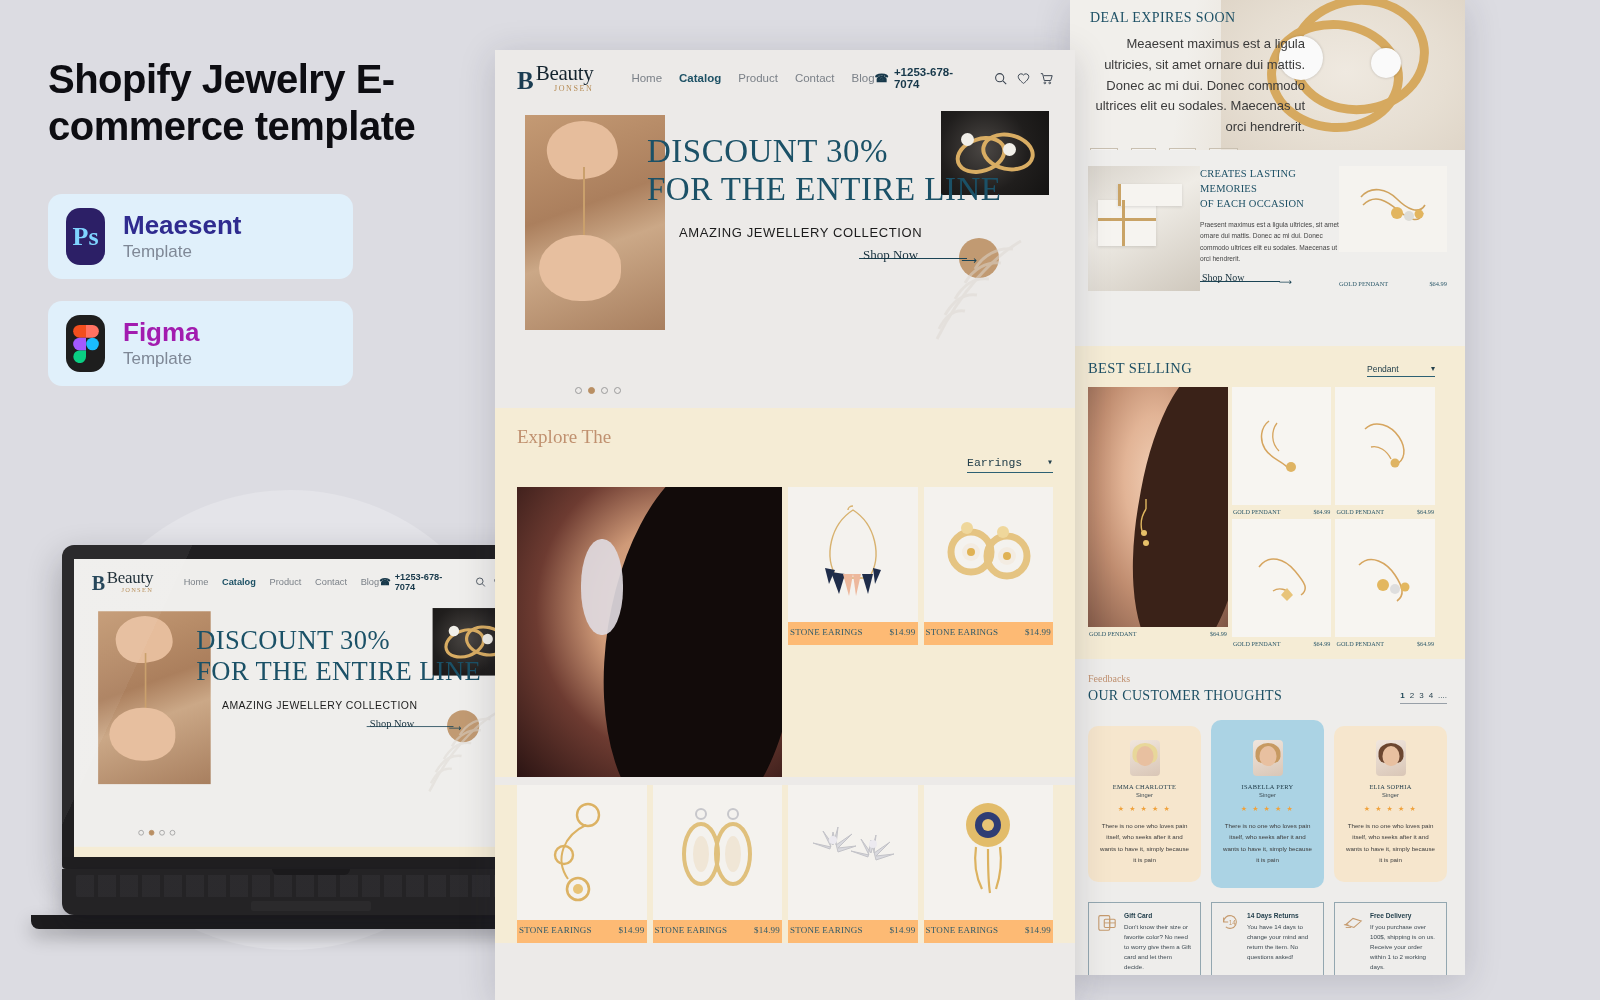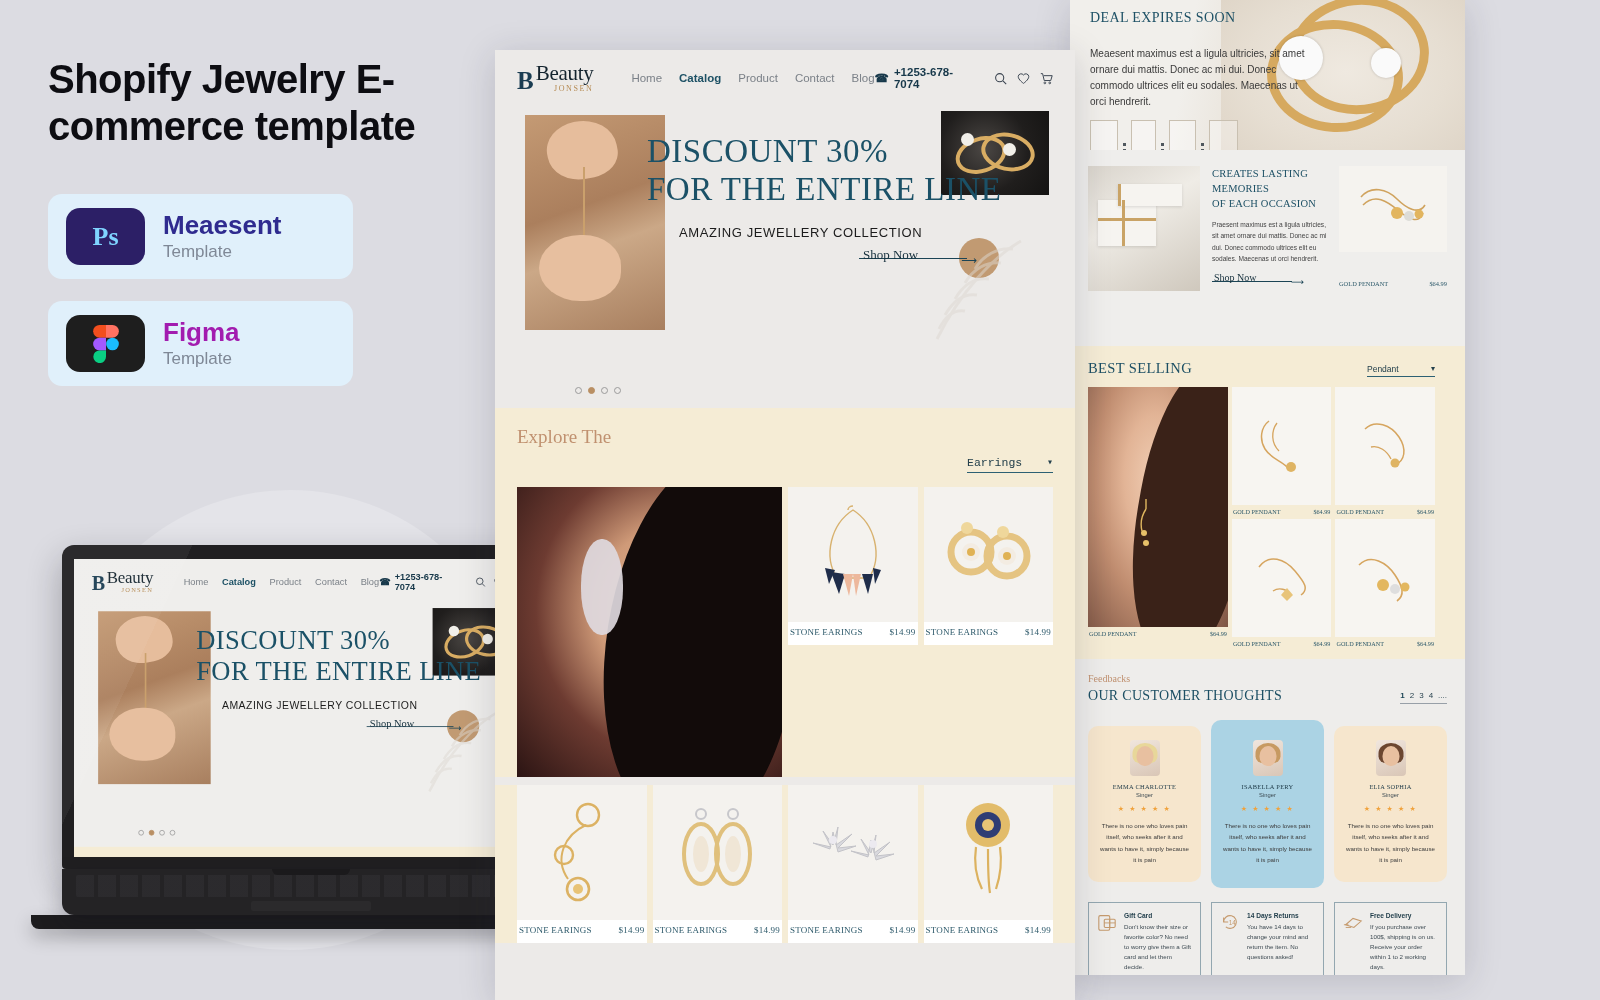--- a/index.html
+++ b/index.html
@@ -18,21 +18,21 @@
   .promo-title {
     font-size:40px; line-height:1.18; font-weight:700; color:#0d0d12;
     letter-spacing:-0.5px;
   }
   .badge {
     display:flex; align-items:center; gap:18px;
     background:#e0f0fb; border-radius:14px; padding:14px 18px;
     width:305px; margin-top:0;
   }
   .badge + .badge { margin-top:22px; }
-  .badge-ico { width:79px; height:57px; border-radius:14px; flex:0 0 auto;
+  .badge-ico { width:39px; height:57px; border-radius:14px; flex:0 0 auto;
     display:flex; align-items:center; justify-content:center; }
   .ps-ico { background:#2c1f66; }
   .ps-ico span { color:#7fd4ff; font-size:26px; font-weight:700; font-family:"Liberation Serif",serif;}
   .fg-ico { background:#1e1e1e; position:relative; }
   .badge-txt .b1 { font-size:26px; font-weight:700; line-height:1.05; }
   .badge-txt .b2 { font-size:17px; color:#7f8896; margin-top:2px; }
   .ps-name { color:#2f2b8f; }
   .fg-name { color:#a21caf; }
 
   
@@ -97,54 +97,54 @@
   .dropdown { margin-left:auto; border-bottom:1px solid #2c6073; padding-bottom:3px; display:flex; gap:16px; align-items:center; width:86px; justify-content:space-between;}
   .dropdown span { font-size:11.5px; color:#24404c;font-family:Liberation Mono, monospace;}
   .dropdown .cv { font-size:10px; color:#24404c;}
 
   
   .pg { display:grid; grid-template-columns: 1fr 1fr 1fr 1fr; gap:6px; padding:0 22px; background:#f5ecd5;}
   .pg-row2 { margin-top:8px; }
   .pcell { background:#f4f2ee; position:relative; }
   .pcell.big { grid-column: span 2; grid-row: span 1; background:#2b1a18; }
   .pimg { width:100%; height:135px; background:#f4f2ee; display:flex; align-items:center; justify-content:center; overflow:hidden;}
-  .pmeta { display:flex; justify-content:space-between; padding:5px 2px 8px 2px; background:#ffffff;}
+  .pmeta { display:flex; justify-content:space-between; padding:5px 2px 8px 2px; background:#fdba74;}
   .pmeta span { font-family:"Liberation Serif",serif; font-size:9px; color:#2e5a6b; letter-spacing:.2px;}
 
   .model-face { width:100%; height:290px; background:
      radial-gradient(ellipse at 58% 42%, #e8bb9a 0%, #cf9a78 34%, #6d3b31 62%, #2b1413 100%);
      position:relative; overflow:hidden;}
   .model-face .hair { position:absolute; right:-6%; top:-12%; width:72%; height:130%; background:#120b0a; border-radius:50% 42% 40% 50%; transform:rotate(9deg);}
   .model-face .ear { position:absolute; left:24%; top:18%; width:42px; height:96px; background:#ded9de; border-radius:48%; opacity:.92;}
 
   
   .deal { position:relative; height:150px; overflow:hidden;
     background:linear-gradient(100deg,#f1efeb 0%,#f1efeb 30%, #e8e2d8 48%, #ded5c7 100%);}
   .deal-rings { position:absolute; right:-6px; top:-10px; width:250px; height:170px;
     background:radial-gradient(ellipse at 50% 48%, #efe9e0 0%, #e6ded2 58%, #ddd3c5 100%);}
   .deal-rings .band { position:absolute; border:9px solid #d6a95f; border-radius:50%; }
   .dr1 { width:140px; height:118px; left:68px; top:6px; transform:rotate(-6deg);}
   .dr2 { width:136px; height:112px; left:46px; top:30px; transform:rotate(4deg);}
   .dgem { position:absolute; background:#fafafa; border-radius:50%; box-shadow:0 0 3px rgba(0,0,0,.2);}
   .deal-txt { position:absolute; left:20px; top:10px; width:215px; z-index:3;}
   .deal-h { font-family:"Liberation Serif",serif; font-size:14px; color:#1d5065; letter-spacing:.4px;}
-  .deal-p { font-size:10px; line-height:1.6; color:#3a3a3a; margin-top:20px;}
+  .deal-p { font-size:13px; line-height:1.6; color:#3a3a3a; margin-top:8px;text-align:right;}
   .cdown { display:flex; align-items:center; gap:5px; margin-top:10px;}
   .cbox { border:1px solid #c9c0b1; padding:2px 5px; text-align:center; background:rgba(255,255,255,.35);}
   .cbox b { display:block; font-size:9px; color:#243d49; font-family:"Liberation Serif",serif;margin-top:32px;}
   .cbox i { display:block; font-size:5.5px; color:#7c7c7c; font-style:normal; letter-spacing:.4px;}
   .csep { display:flex; flex-direction:column; gap:3px;}
   .csep u { width:3px; height:3px; background:#50585e; display:block; text-decoration:none;}
   .mini-shop { display:flex; align-items:center; position:relative; margin-top:14px; width:110px;}
   .mini-shop .lbl { font-family:"Liberation Serif",serif; font-size:10px; color:#16303d; position:absolute; left:2px; top:-9px;}
   .mini-shop .line { height:1px; background:#1b4455; width:80px;}
   .mini-shop .arw { position:absolute; right:18px; top:-4px; font-size:9px; color:#1b4455;}
   .mini-shop .circ { width:28px; height:28px; border-radius:50%; background:#c19a72; position:absolute; right:0; top:-14px; z-index:-1;}
 
-  .memories { background:#efeeec; padding:16px 18px; display:flex; gap:12px; align-items:flex-start; height:196px;}
+  .memories { background:#efeeec; padding:16px 18px; display:flex; gap:0; align-items:flex-start; height:196px;}
   .gift-img { width:112px; height:125px; background:linear-gradient(150deg,#d9d4cc 0%,#efece6 40%,#cfc8bd 100%); position:relative; overflow:hidden; flex:0 0 auto;}
   .gift-img .box { position:absolute; background:#f6f4f0; box-shadow:0 1px 3px rgba(0,0,0,.12);}
   .gift-img .rbn { position:absolute; background:#c9a366; }
   .mem-txt { flex:1; }
   .mem-h { font-family:"Liberation Serif",serif; font-size:10.5px; color:#1d5065; line-height:1.45; letter-spacing:.2px;}
   .mem-p { font-size:6.6px; line-height:1.75; color:#444; margin-top:7px;}
   .mem-card { width:108px; flex:0 0 auto;}
   .mem-card .ci { width:108px; height:86px; background:#f5f3ef; display:flex; align-items:center; justify-content:center;}
   .mem-card .cm { display:flex; justify-content:space-between; margin-top:28px;}
   .mem-card .cm span { font-family:"Liberation Serif",serif; font-size:6.4px; color:#2e5a6b;}

